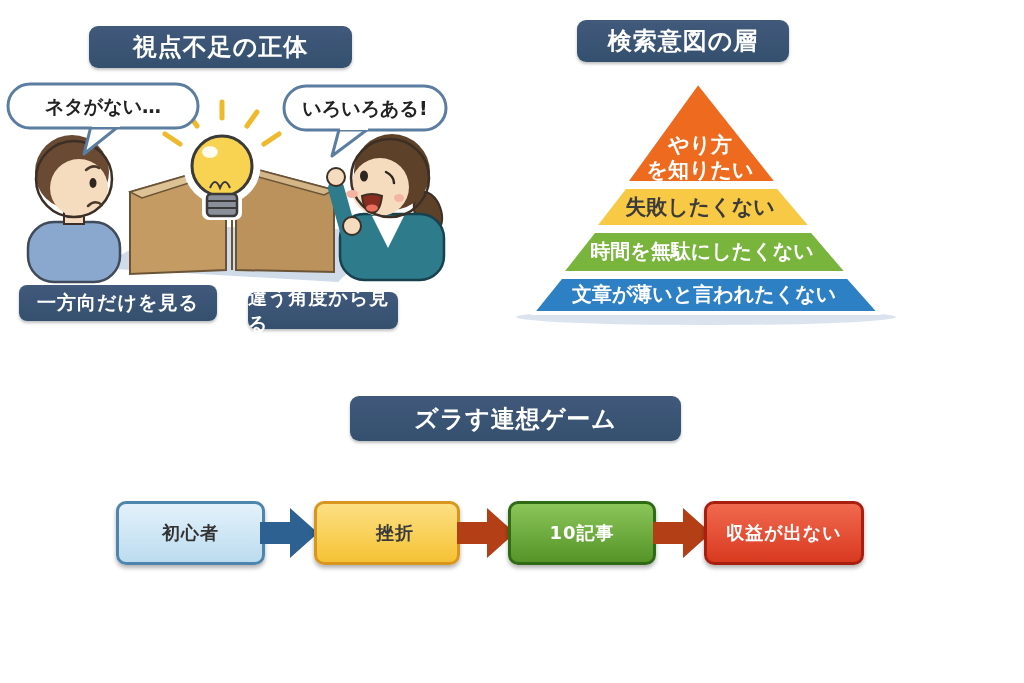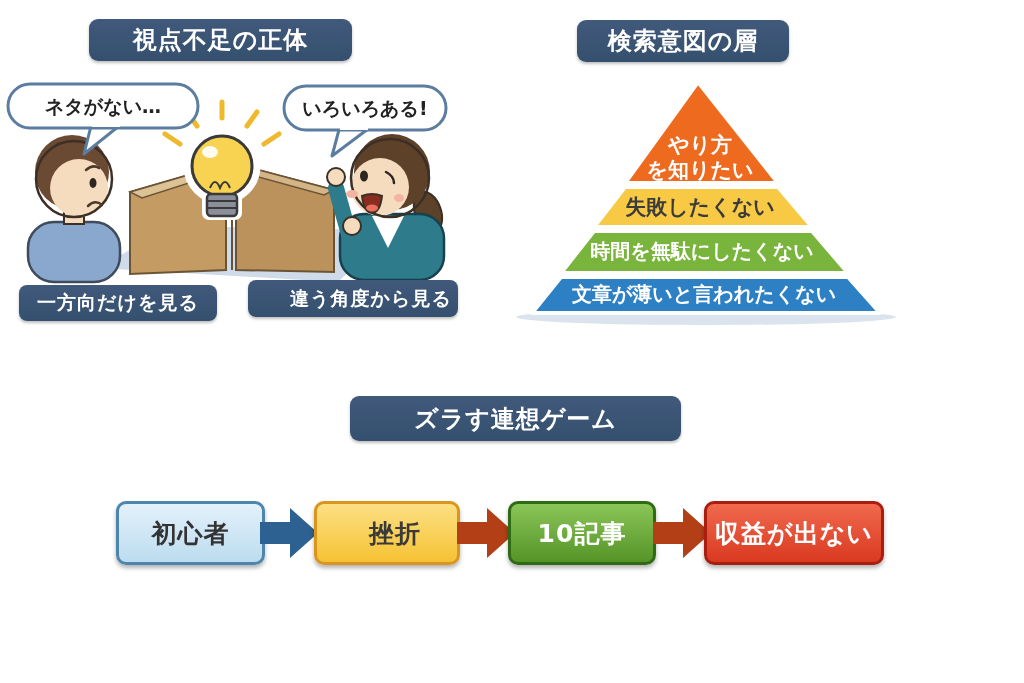--- a/index.html
+++ b/index.html
@@ -11,42 +11,42 @@
   .badge {
     position:absolute; display:flex; align-items:center; justify-content:center;
     background:linear-gradient(#41597b,#35506f);
     color:#ffffff; font-weight:bold; border-radius:9px;
     box-shadow:0 2px 3px rgba(0,0,0,0.25);
     letter-spacing:1px;
   }
   .title-badge { font-size:24px; }
   .label-badge { font-size:19px; border-radius:8px; }
 
-  #badge-perspective { left:89px;  top:19px;  width:263px; height:42px; }
+  #badge-perspective { left:89px;  top:26px;  width:263px; height:42px; }
   #badge-pyramid     { left:577px; top:20px;  width:212px; height:42px; }
   #badge-flow        { left:350px; top:396px; width:331px; height:45px; }
 
   #label-left  { left:19px;  top:285px; width:198px; height:36px; }
-  #label-right { left:248px; top:280px; width:210px; height:37px;padding-left:36px; }
+  #label-right { left:248px; top:292px; width:150px; height:37px; }
 
   .scene-svg   { position:absolute; left:0px;   top:70px; }
   .pyramid-svg { position:absolute; left:500px; top:70px; }
 
   .flow-box {
     position:absolute; top:501px; height:64px;
     display:flex; align-items:center; justify-content:center;
     border:3px solid; border-radius:10px;
-    font-weight:bold; font-size:25px;
+    font-weight:bold; font-size:18px;
     box-shadow:0 3px 4px rgba(0,0,0,0.3);
     letter-spacing:1px;
   }
   .step-0 { left:116px; width:149px; background:linear-gradient(#e3f1fb,#bcdcef); border-color:#4d85ad; color:#333333; }
   .step-1 { left:314px; width:146px; background:linear-gradient(#fde084,#f5c234); border-color:#d8961f; color:#3a3a3a;padding-left:16px; }
   .step-2 { left:508px; width:148px; background:linear-gradient(#8ac558,#569427); border-color:#2f6b15; color:#ffffff; }
-  .step-3 { left:704px; width:180px; background:linear-gradient(#f0694e,#d93a20); border-color:#a81f10; color:#ffffff; }
+  .step-3 { left:704px; width:160px; background:linear-gradient(#f0694e,#d93a20); border-color:#a81f10; color:#ffffff; }
 
   .flow-arrow { position:absolute; top:502px; }
   #arrow-1 { left:260px; }
   #arrow-2 { left:457px; }
   #arrow-3 { left:653px; }
 
   text { font-family:"DejaVu Sans","Liberation Sans",sans-serif; }
 </style>
 </head>
 <body>

